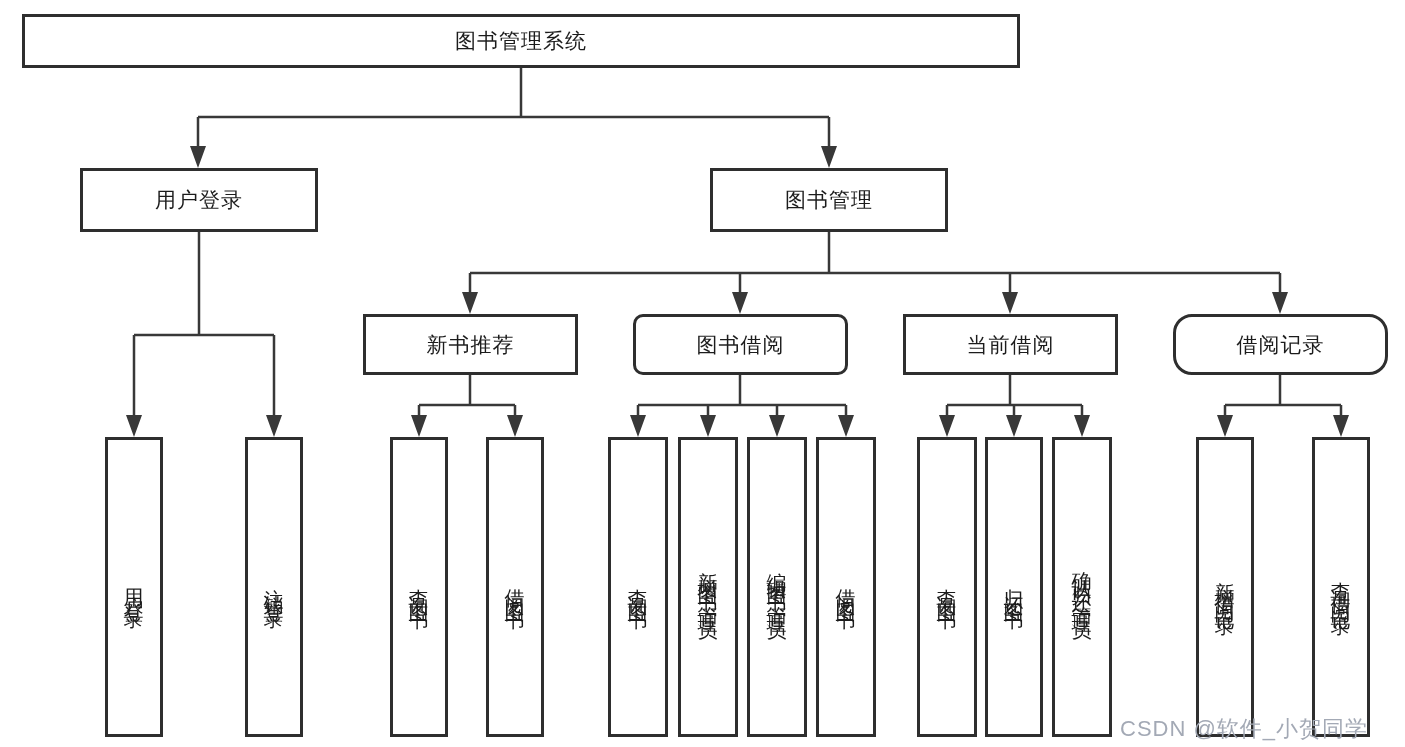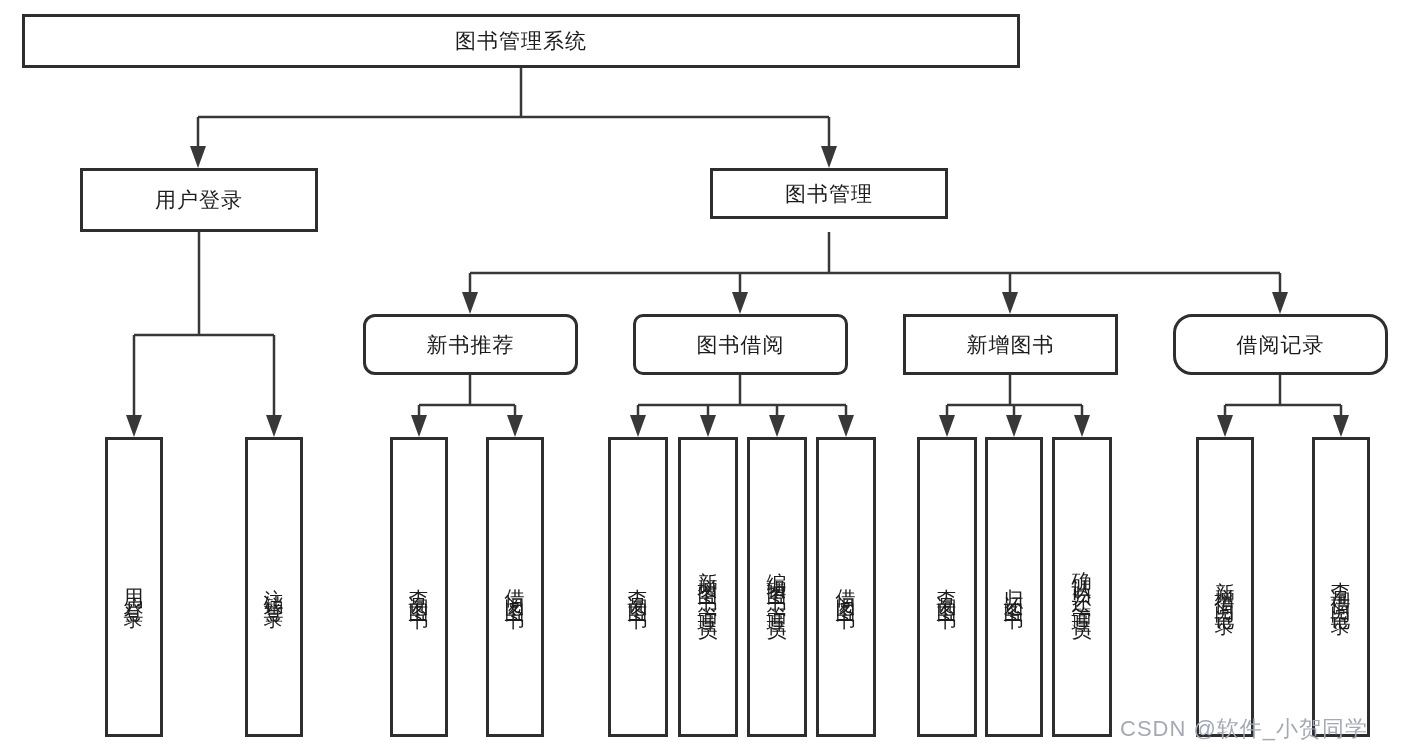--- a/index.html
+++ b/index.html
@@ -32,23 +32,23 @@
     justify-content: center;
     color: #1c1c1c;
   }
   .node-h {
     font-size: 21px;
     letter-spacing: 1px;
     white-space: nowrap;
   }
   .root-box   { left: 22px;  top: 14px;  width: 998px; height: 54px; }
   .l2a-box    { left: 80px;  top: 168px; width: 238px; height: 64px; }
-  .l2b-box    { left: 710px; top: 168px; width: 238px; height: 51px; font-family: Liberation Serif, serif; }
+  .l2b-box    { left: 710px; top: 168px; width: 238px; height: 64px; font-family: Liberation Serif, serif; }
   .l3-box     { top: 314px;  width: 215px; height: 61px; }
-  .l3-a { left: 363px; border-radius: 12px; }
+  .l3-a { left: 363px; }
   .l3-b { left: 633px; border-radius: 10px; }
   .l3-c { left: 903px; }
   .l3-d { left: 1173px; border-radius: 19px; }
   .leaf {
     position: absolute;
     top: 437px;
     height: 300px;
     box-sizing: border-box;
     border: 3px solid #2e2e2e;
     background: #ffffff;
@@ -121,21 +121,21 @@
     <span>图书管理</span>
   </div>
 
   <div class="node node-h l3-box l3-a">
     <span>新书推荐</span>
   </div>
   <div class="node node-h l3-box l3-b">
     <span>图书借阅</span>
   </div>
   <div class="node node-h l3-box l3-c">
-    <span>新增图书</span>
+    <span>当前借阅</span>
   </div>
   <div class="node node-h l3-box l3-d">
     <span>借阅记录</span>
   </div>
 
   <div class="leaf" style="left:105px;width:58px">
     <span>用户登录</span>
   </div>
   <div class="leaf" style="left:245px;width:58px">
     <span>注销登录</span>

